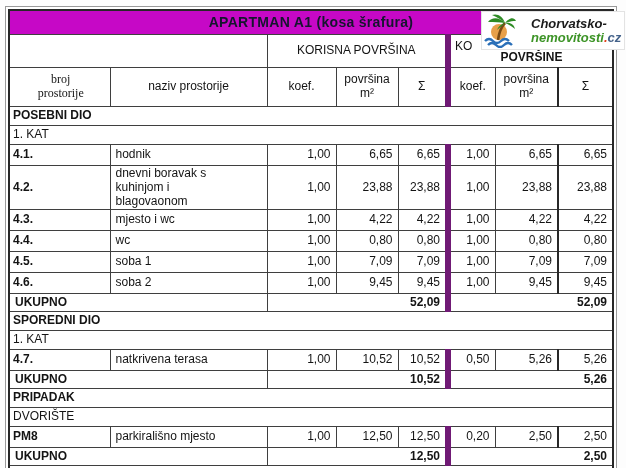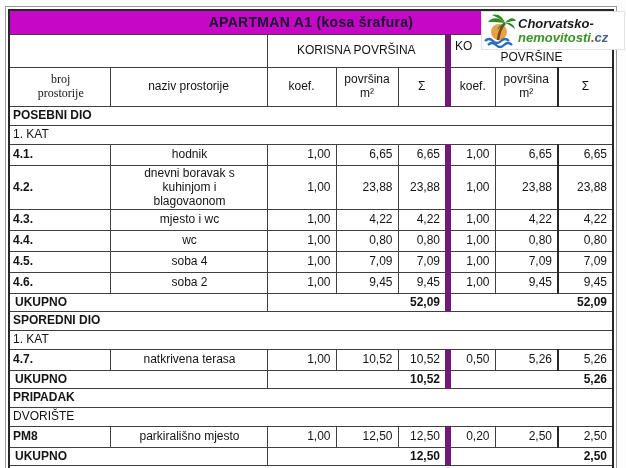--- a/index.html
+++ b/index.html
@@ -13,36 +13,36 @@
   td.last{border-left:2px solid #282828;}
   
   tr.title-row td{height:21px;background:#c608c6;color:#15152e;font-weight:bold;font-size:14px;text-align:center;letter-spacing:.3px;border-bottom:1px solid #3f3f3f;}
   
   tr.h2 td{height:30px;text-align:center;}
   tr.h3 td{height:36px;text-align:center;}
   td.hdr-broj{text-align:left;padding-left:5px;font-family:Liberation Serif, serif;}
   td.hdr-broj span{display:inline-block;max-width:62px;}
   td.korig-cell{position:relative;padding:0;}
   .ko{position:absolute;left:4px;top:5px;}
-  .povrsine{position:absolute;left:0;bottom:2px;width:100%;text-align:center;}
+  .povrsine{position:absolute;left:0;bottom:2px;width:100%;text-align:center;font-weight:bold;}
   
   tr.section td{height:16px;text-align:left;}
   tr.section.bold td{font-weight:bold;}
   
   tr.datarow td{height:18px;}
   td.rid{text-align:left;font-weight:bold;}
-  td.rname{text-align:center;padding-left:5px;}
+  td.rname{text-align:left;padding-left:5px;}
   td.rname span{display:inline-block;max-width:120px;vertical-align:middle;}
   td.num{text-align:right;padding-right:5px;}
   
   tr.total td{height:15px;font-weight:bold;}
   tr.total td.tlabel{text-align:left;padding-left:5px;}
   tr.blankrow td{height:13px;border-left:2px solid #282828;border-right:2px solid #282828;}
   
-  .logo-box{position:absolute;left:481px;top:11px;width:138px;height:37px;background:#fff;border:1px solid #e3e3e3;display:flex;align-items:center;gap:2px;padding:0 2px;z-index:5;}
+  .logo-box{position:absolute;left:481px;top:11px;width:138px;height:37px;background:#fff;border:1px solid #e3e3e3;display:flex;align-items:center;gap:15px;padding:0 2px;z-index:5;}
   .logo-text{font-style:italic;font-weight:bold;font-size:13px;line-height:14px;white-space:nowrap;}
   .lt1{color:#1a1a1a;}
   .lt-green{color:#3d9427;}
   .lt-dot{color:#e2431e;}
   .lt-cz{color:#44628a;}
 </style>
 </head>
 <body>
 
 <div class="page">
@@ -124,21 +124,21 @@
             <td class="rname"><span>wc</span></td>
             <td class="num">1,00</td>
             <td class="num">0,80</td>
             <td class="num">0,80</td>
             <td class="num sec2">1,00</td>
             <td class="num">0,80</td>
             <td class="num last">0,80</td>
           </tr>
           <tr class="datarow">
             <td class="rid">4.5.</td>
-            <td class="rname"><span>soba 4</span></td>
+            <td class="rname"><span>soba 1</span></td>
             <td class="num">1,00</td>
             <td class="num">7,09</td>
             <td class="num">7,09</td>
             <td class="num sec2">1,00</td>
             <td class="num">7,09</td>
             <td class="num last">7,09</td>
           </tr>
           <tr class="datarow">
             <td class="rid">4.6.</td>
             <td class="rname"><span>soba 2</span></td>

